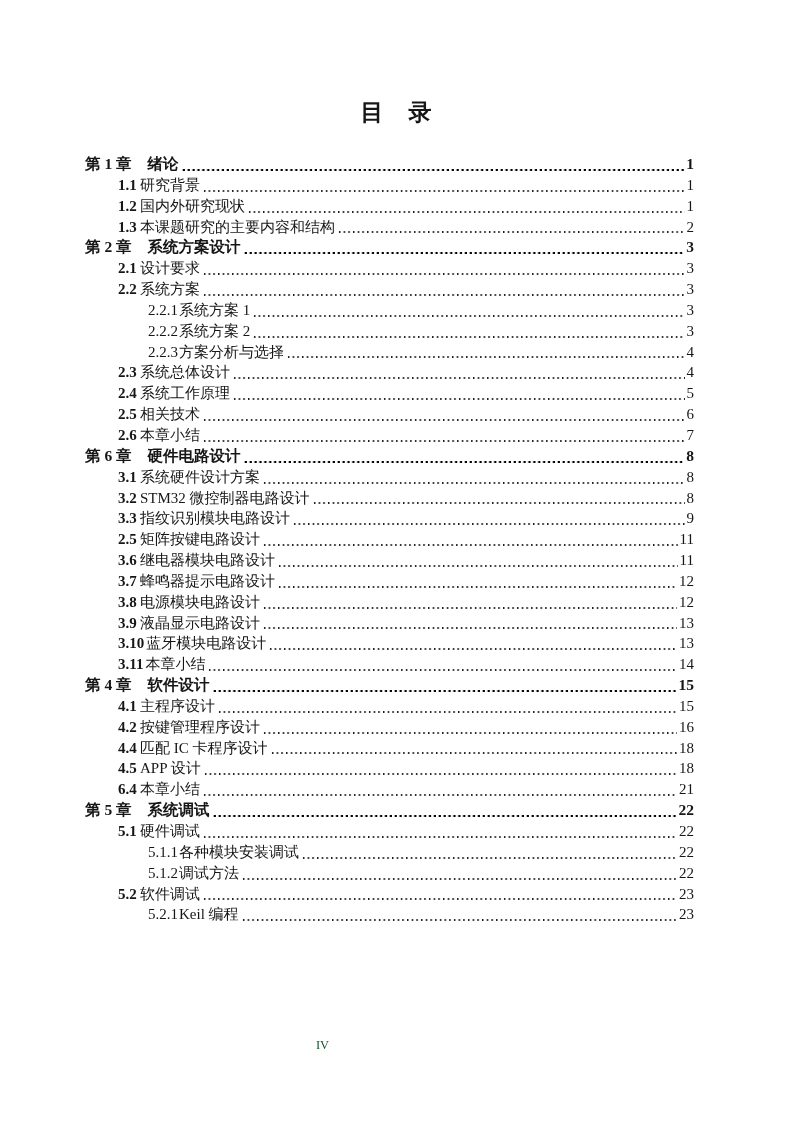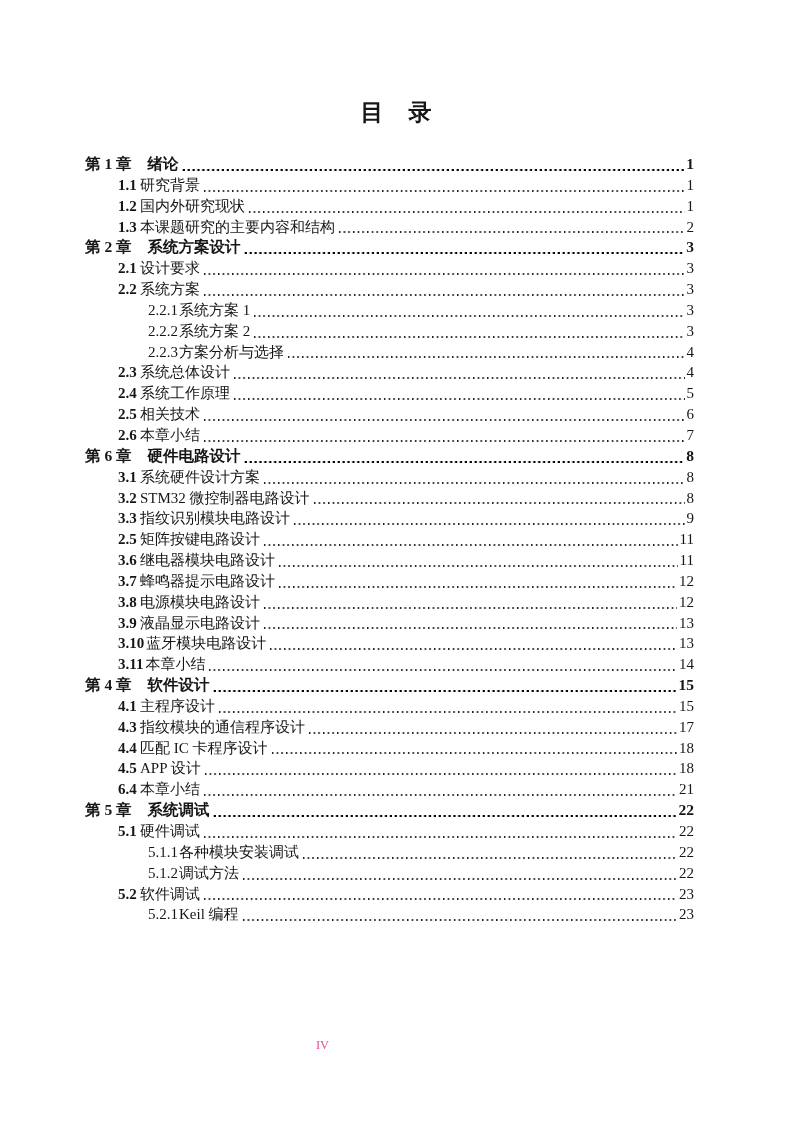--- a/index.html
+++ b/index.html
@@ -73,21 +73,21 @@
     flex: 0 0 auto;
     text-align: right;
   }
   .footer {
     position: absolute;
     top: 1038px;
     left: 0;
     width: 645px;
     text-align: center;
     font-size: 12.5px;
-    color: #ec4899;
+    color: #14532d;
   }
 </style>
 </head>
 <body>
 
 <div class="doc-title">目　录</div>
 
 <div class="toc">
     <div class="toc-row lvl1">
       <span class="num">第 1 章</span>
@@ -245,24 +245,24 @@
       <span class="leader"></span>
       <span class="pagenum">15</span>
     </div>
     <div class="toc-row lvl2">
       <span class="num">4.1</span>
       <span class="title">主程序设计</span>
       <span class="leader"></span>
       <span class="pagenum">15</span>
     </div>
     <div class="toc-row lvl2">
-      <span class="num">4.3</span>
-      <span class="title">指纹模块的通信程序设计</span>
-      <span class="leader"></span>
-      <span class="pagenum">17</span>
+      <span class="num">4.2</span>
+      <span class="title">按键管理程序设计</span>
+      <span class="leader"></span>
+      <span class="pagenum">16</span>
     </div>
     <div class="toc-row lvl2">
       <span class="num">4.4</span>
       <span class="title">匹配 IC 卡程序设计</span>
       <span class="leader"></span>
       <span class="pagenum">18</span>
     </div>
     <div class="toc-row lvl2">
       <span class="num">4.5</span>
       <span class="title">APP 设计</span>

